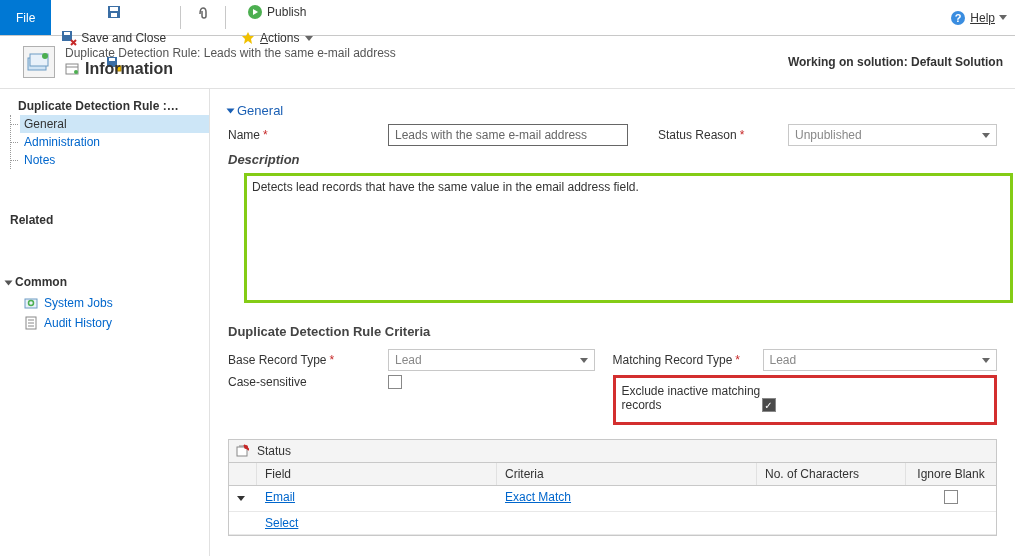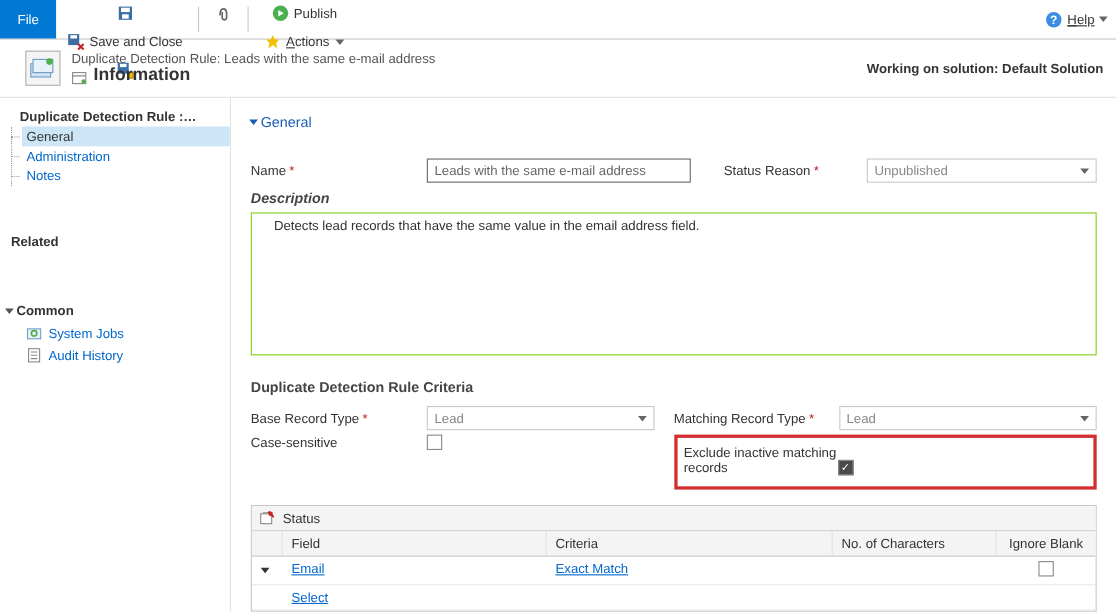--- a/index.html
+++ b/index.html
@@ -24,30 +24,30 @@
 .tree-line:before { content: ""; position: absolute; left: 4px; top: 0; bottom: 0; border-left: 1px dotted #999; }
 .tree-item { position: relative; padding: 2px 0 2px 4px; color: #0066cc; cursor: pointer; }
 .tree-item:before { content: ""; position: absolute; left: -10px; top: 50%; width: 8px; border-top: 1px dotted #999; }
 .tree-item.selected { background: #cde6f7; color: #333; }
 .side-section { font-weight: 600; padding: 8px 4px 4px 4px; margin-top: 36px; }
 .collapse-caret { display: inline-block; width: 0; height: 0; border-top: 4px solid transparent; border-bottom: 4px solid transparent; border-left: 5px solid #555; transform: rotate(90deg); margin-right: 4px; vertical-align: middle; }
 .side-link { display: flex; align-items: center; gap: 6px; padding: 3px 4px 3px 18px; color: #0066cc; cursor: pointer; }
 .content { flex: 1; overflow-y: scroll; padding: 14px 18px 30px 18px; }
 .section-head { color: #1a5fb4; font-size: 13px; padding-bottom: 6px; display: flex; align-items: center; gap: 4px; }
 .section-head .tri { display: inline-block; width: 0; height: 0; border-top: 4px solid transparent; border-bottom: 4px solid transparent; border-left: 5px solid #1a5fb4; transform: rotate(90deg); }
-.form-row { display: flex; align-items: center; margin-bottom: 6px; margin-top: 20px; }
+.form-row { display: flex; align-items: center; margin-bottom: 6px; }
 .form-label { width: 160px; color: #333; font-size: 12px; display: flex; align-items: baseline; gap: 3px; }
 .req { color: #c62828; }
 .form-input { width: 240px; height: 22px; border: 1px solid #666; padding: 2px 6px; font-size: 12px; color: #666; background: #fff; }
 .col-gap { width: 30px; }
 .form-select { flex: 0 0 240px; height: 22px; border: 1px solid #c8c8c8; padding: 2px 6px; font-size: 12px; color: #888; background: #fff; display: flex; align-items: center; justify-content: space-between; }
 .form-select.wide { flex: 1; }
 .caret-down { width: 0; height: 0; border-left: 4px solid transparent; border-right: 4px solid transparent; border-top: 5px solid #666; }
 .desc-label { font-size: 13px; font-weight: 600; color: #444; margin: 6px 0 6px 0; font-style: italic; }
-.desc-box { width: 100%; height: 130px; border: 1px solid #84cc16; padding: 4px 20px; font-size: 12px; color: #333; resize: none; font-family: inherit; }
+.desc-box { width: 100%; height: 130px; border: 3px solid #84cc16; padding: 4px 5px; font-size: 12px; color: #333; resize: none; font-family: inherit; margin-left: 16px; }
 .criteria-head { font-size: 13px; font-weight: 600; color: #444; margin: 18px 0 10px 0; }
 .criteria-row1 { display: flex; align-items: flex-start; gap: 0; margin-bottom: 4px; }
 .criteria-row1 .left-pair { display: flex; align-items: center; flex: 1; }
 .criteria-row1 .right-pair { display: flex; align-items: center; flex: 1; }
 .chk { width: 14px; height: 14px; border: 1px solid #888; display: inline-flex; align-items: center; justify-content: center; background: #fff; cursor: pointer; }
 .chk.checked { background: #4a4a4a; color: #fff; font-size: 10px; }
 .highlight-box { border: 3px solid #d32f2f; padding: 4px 8px 10px 6px; display: flex; align-items: flex-end; gap: 0; }
 .highlight-box .hl-label { width: 140px; padding-top: 2px; }
 .table-wrap { margin-top: 14px; border: 1px solid #c8c8c8; }
 .table-toolbar { background: #f4f4f4; border-bottom: 1px solid #c8c8c8; padding: 4px 6px; display: flex; align-items: center; gap: 4px; }
@@ -148,21 +148,21 @@
     <svg width="24" height="20">
         <rect x="1" y="6" width="18" height="12" fill="#d0e4f5" stroke="#6d9bc3"></rect>
         <rect x="3" y="2" width="18" height="12" fill="#e8f1fa" stroke="#6d9bc3"></rect>
         <circle cx="18" cy="4" r="3" fill="#4caf50"></circle>
       </svg>
   </div>
   <div class="header-text">
     <div style="display:flex;align-items:center;gap:6px">
       <div class="subtitle">Duplicate Detection Rule: Leads with the same e-mail address</div>
     </div>
-    <div style="display:flex;align-items:flex-end;gap:6px">
+    <div style="display:flex;align-items:center;gap:6px">
       <span>
         <svg width="14" height="14">
             <rect x="1" y="2" width="12" height="10" fill="#fff" stroke="#888"></rect>
             <line x1="1" y1="5" x2="13" y2="5" stroke="#888"></line>
             <circle cx="11" cy="10" r="2" fill="#4caf50"></circle>
           </svg>
       </span>
       <div class="title">Information</div>
     </div>
   </div>

